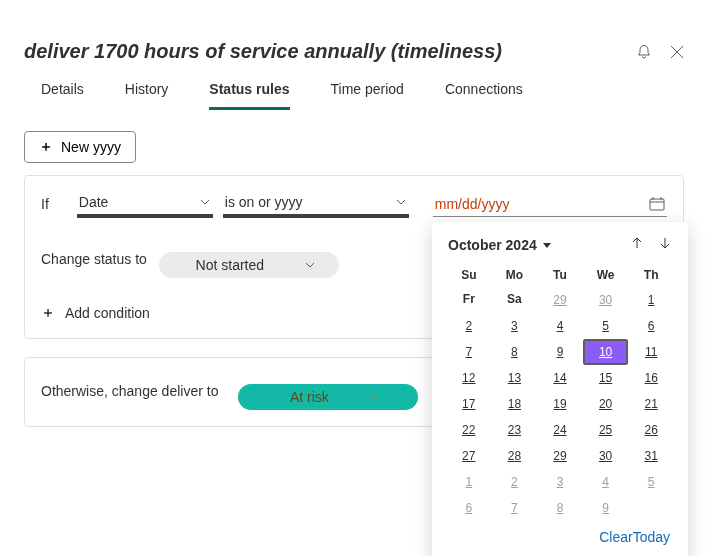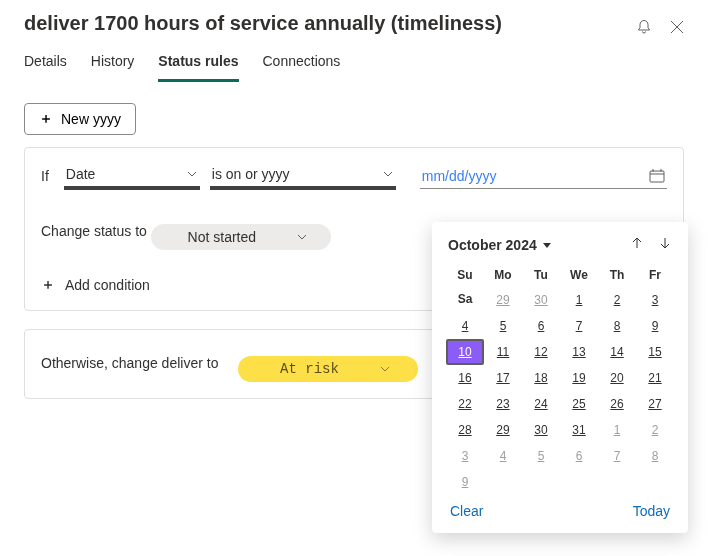--- a/index.html
+++ b/index.html
@@ -9,23 +9,24 @@
     font-size: 14px;
     color: #323130;
     background: #fff;
     width: 708px;
     height: 556px;
     position: relative;
     overflow: hidden;
   }
   .header {
     display: flex;
-    align-items: flex-end;
+    align-items: center;
     justify-content: space-between;
-    padding: 12px 24px 8px 24px;
+    padding: 40px 24px 8px 24px;
+    font-style: italic;
   }
   .title {
     font-size: 20px;
     font-weight: 600;
     color: #323130;
   }
   .header-icons {
     display: flex;
     gap: 18px;
     align-items: center;
@@ -39,20 +40,21 @@
     display: flex;
     gap: 24px;
     padding: 10px 24px 0 24px;
     border-bottom: 1px solid transparent;
   }
   .tab {
     font-size: 14px;
     color: #323130;
     padding-bottom: 10px;
     cursor: pointer;
+    margin-left: 17px;
   }
   .tab.active {
     font-weight: 600;
     border-bottom: 3px solid #0b6a5b;
     color: #323130;
   }
   .toolbar {
     padding: 20px 24px 12px 24px;
   }
   .btn-outline {
@@ -78,21 +80,21 @@
     padding: 14px 16px 16px 16px;
   }
   .rule-line {
     display: flex;
     align-items: center;
     gap: 10px;
   }
   .if-label {
     font-size: 14px;
     color: #323130;
-    margin-right: 5px;
+    margin-right: 18px;
   }
   .select-underline {
     position: relative;
     display: flex;
     align-items: center;
     justify-content: space-between;
     border-bottom: 4px solid #404040;
     padding: 4px 2px;
     cursor: pointer;
     color: #323130;
@@ -104,30 +106,30 @@
     display: flex;
     align-items: center;
     justify-content: space-between;
     border-bottom: 1px solid #8a8886;
     padding: 4px 2px;
     cursor: pointer;
     color: #605e5c;
     margin-left: 14px;
   }
   .date-ph {
-    color: #3b82f6;
+    color: #c2410c;
   }
   .chev {
     width: 12px;
     height: 12px;
   }
   .status-row {
     display: flex;
     align-items: center;
-    gap: 4px;
+    gap: 12px;
     margin-top: 22px;
   }
   .status-label {
     font-size: 14px;
   }
   .pill {
     display: inline-flex;
     align-items: center;
     justify-content: center;
     gap: 40px;
@@ -136,23 +138,22 @@
     font-size: 14px;
     cursor: pointer;
     min-width: 180px;
     margin-top: 12px;
   }
   .pill.gray {
     background: #edebe9;
     color: #323130;
   }
   .pill.yellow {
-    background: #fde047;
+    background: #14b8a6;
     color: #5a4b1a;
-    font-family: Liberation Mono, monospace;
   }
   .add-cond {
     margin-top: 26px;
     display: inline-flex;
     align-items: center;
     gap: 10px;
     cursor: pointer;
     color: #323130;
   }
   .card.otherwise {
@@ -185,21 +186,21 @@
     gap: 6px;
     cursor: pointer;
   }
   .cal-nav {
     display: flex;
     gap: 14px;
   }
   .cal-nav span { cursor: pointer; }
   .cal-grid {
     display: grid;
-    grid-template-columns: repeat(6, 1fr);
+    grid-template-columns: repeat(5, 1fr);
     text-align: center;
     font-size: 12px;
   }
   .cal-dow {
     font-weight: 600;
     font-size: 12px;
     padding: 5px 0;
     color: #323130;
   }
   .cal-day {
@@ -213,21 +214,21 @@
     color: #a19f9d;
   }
   .cal-day.today {
     background: #8b5cf6;
     color: #fff;
     border: 2px solid #605e5c;
     padding: 4px 0;
   }
   .cal-foot {
     display: flex;
-    justify-content: space-between;
+    justify-content: flex-end;
     padding: 8px 4px 2px 4px;
     font-size: 14px;
   }
   .cal-link {
     color: #0f6cbd;
     cursor: pointer;
   }
   .trash {
     position: absolute;
     top: 284px;
@@ -253,20 +254,21 @@
           <path d="M1 1 L13 13 M13 1 L1 13"></path>
         </svg>
     </span>
   </div>
 </div>
 
 <div class="tabs">
   <div class="tab">Details</div>
   <div class="tab">History</div>
   <div class="tab active">Status rules</div>
+  <div class="tab">Time period</div>
   <div class="tab">Connections</div>
 </div>
 
 <div class="toolbar">
   <button class="btn-outline">
     <span class="plus">＋</span>
     <span>New yyyy</span>
   </button>
 </div>
 

